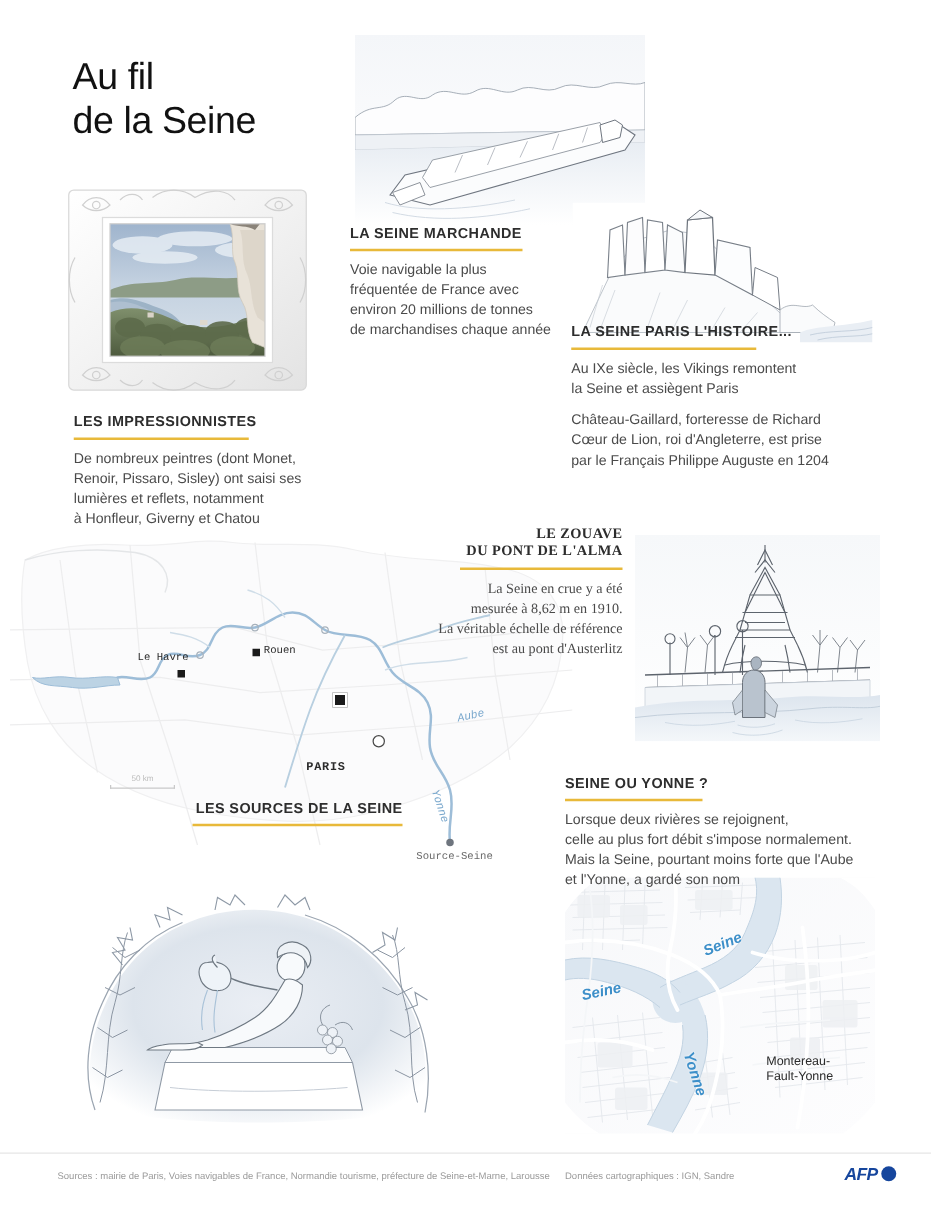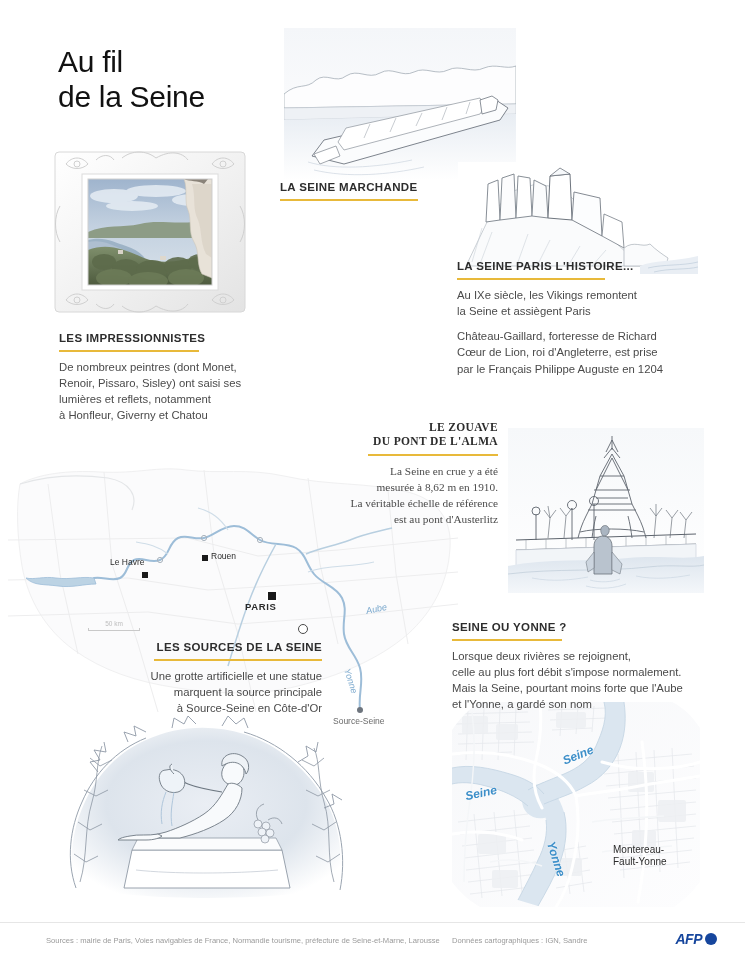--- a/index.html
+++ b/index.html
@@ -63,30 +63,30 @@
   
   #painting-frame {
     position: absolute;
     left: 52px; top: 146px;
     width: 196px; height: 172px;
   }
 
   
   #france-map {
     position: absolute;
-    left: 8px; top: 444px;
-    width: 450px; height: 300px;
+    left: 8px; top: 408px;
+    width: 450px; height: 300px; font-family: Liberation Mono, monospace;
   }
   .map-label {
     position: absolute;
     font-size: 8.5px;
     color: #2b2b2b;
     white-space: nowrap;
   }
-  .map-label.city-major { font-size: 9.5px; font-weight: bold; letter-spacing: .6px; }
+  .map-label.city-major { font-size: 9.5px; font-weight: bold; letter-spacing: .6px; margin-top: 43px; }
   .map-dot {
     position: absolute;
     width: 6px; height: 6px;
     background: #1a1a1a;
   }
   .map-dot.hollow {
     background: #ffffff;
     border: 1.6px solid #4a4a4a;
     border-radius: 50%;
     width: 8px; height: 8px;
@@ -680,20 +680,24 @@
   <div class="city-river" style="left:562px; top:748px; transform:rotate(-22deg);">Seine</div>
   <div class="city-river" style="left:465px; top:786px; transform:rotate(-12deg);">Seine</div>
   <div class="city-river" style="left:538px; top:852px; transform:rotate(72deg);">Yonne</div>
 
   <div class="city-name">Montereau-
 Fault-Yonne</div>
 
   <div class="block" id="block-seine-marchande" style="left:280px; top:180px; width:200px;">
     <h2>LA SEINE MARCHANDE</h2>
     <div class="rule" style="width:138px;"></div>
+    <p>Voie navigable la plus
+fréquentée de France avec
+environ 20 millions de tonnes
+de marchandises chaque année</p>
   </div>
 
   <div class="block" id="block-seine-histoire" style="left:457px; top:259px; width:250px;">
     <h2>LA SEINE PARIS L'HISTOIRE...</h2>
     <div class="rule" style="width:148px;"></div>
     <p>Au IXe siècle, les Vikings remontent
 la Seine et assiègent Paris</p>
     <p>Château-Gaillard, forteresse de Richard
 Cœur de Lion, roi d'Angleterre, est prise
 par le Français Philippe Auguste en 1204</p>
@@ -714,23 +718,20 @@
     <div class="rule" style="width:130px;"></div>
     <p>La Seine en crue y a été
 mesurée à 8,62 m en 1910.
 La véritable échelle de référence
 est au pont d'Austerlitz</p>
   </div>
 
   <div class="block right" id="block-sources-seine" style="left:110px; top:640px; width:212px;">
     <h2>LES SOURCES DE LA SEINE</h2>
     <div class="rule" style="width:168px;"></div>
-    <p>Une grotte artificielle et une statue
-marquent la source principale
-à Source-Seine en Côte-d'Or</p>
   </div>
 
   <div class="block" id="block-seine-ou-yonne" style="left:452px; top:620px; width:262px;">
     <h2>SEINE OU YONNE ?</h2>
     <div class="rule" style="width:110px;"></div>
     <p>Lorsque deux rivières se rejoignent,
 celle au plus fort débit s'impose normalement.
 Mais la Seine, pourtant moins forte que l'Aube
 et l'Yonne, a gardé son nom</p>
   </div>

